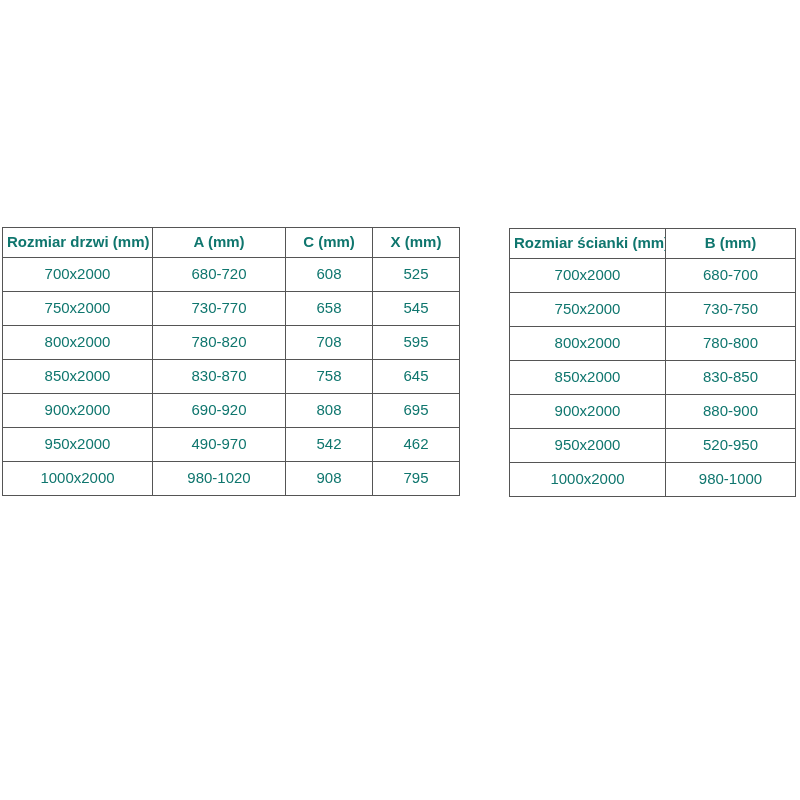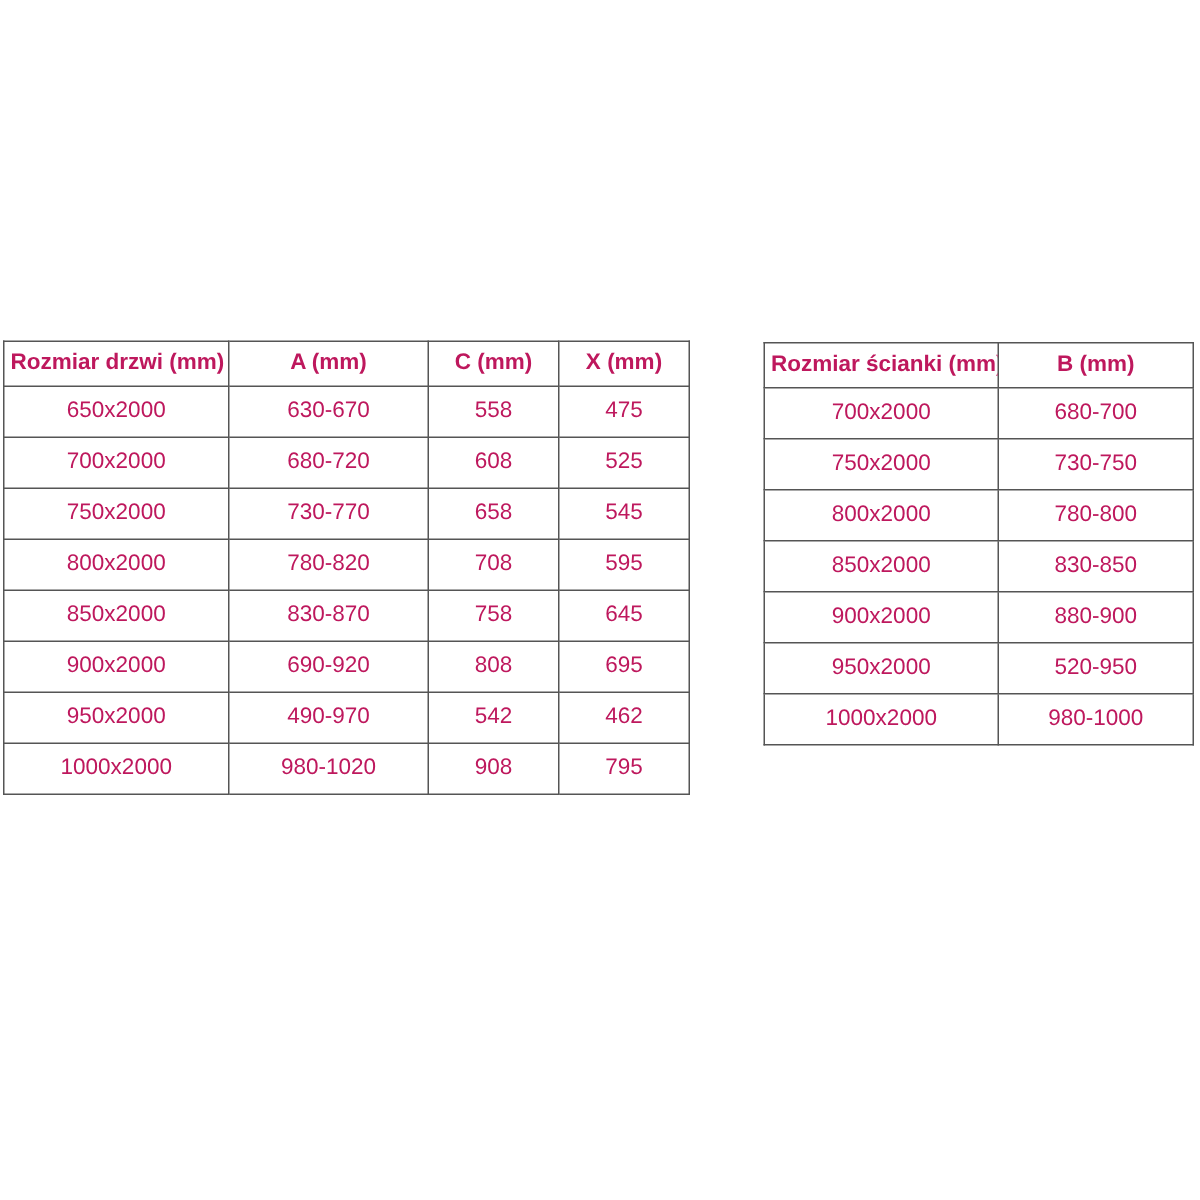--- a/index.html
+++ b/index.html
@@ -24,21 +24,21 @@
     background: #ffffff;
   }
   table.spec-table th,
   table.spec-table td {
     border: 1px solid #555555;
     text-align: center;
     vertical-align: middle;
     padding: 0 4px;
     font-size: 15px;
     line-height: 1.1;
-    color: #be185d;
+    color: #0f766e;
     overflow: hidden;
     white-space: nowrap;
   }
   table.spec-table th {
     font-weight: bold;
     height: 30px;
   }
   table.spec-table td {
     font-weight: normal;
     height: 34px;
@@ -68,26 +68,20 @@
     </colgroup>
     <thead>
       <tr>
         <th>Rozmiar drzwi (mm)</th>
         <th>A (mm)</th>
         <th>C (mm)</th>
         <th>X (mm)</th>
       </tr>
     </thead>
     <tbody>
-      <tr>
-        <td>650x2000</td>
-        <td>630-670</td>
-        <td>558</td>
-        <td>475</td>
-      </tr>
       <tr>
         <td>700x2000</td>
         <td>680-720</td>
         <td>608</td>
         <td>525</td>
       </tr>
       <tr>
         <td>750x2000</td>
         <td>730-770</td>
         <td>658</td>

